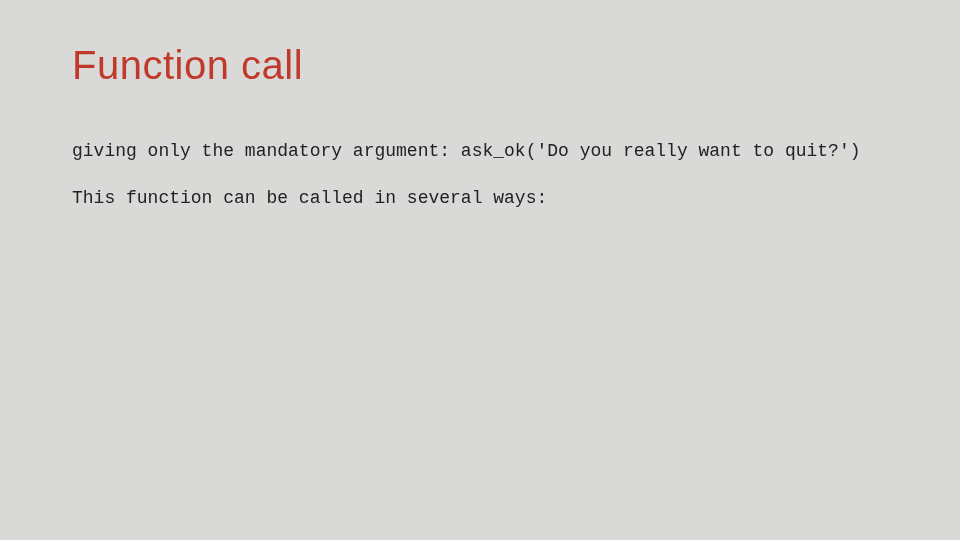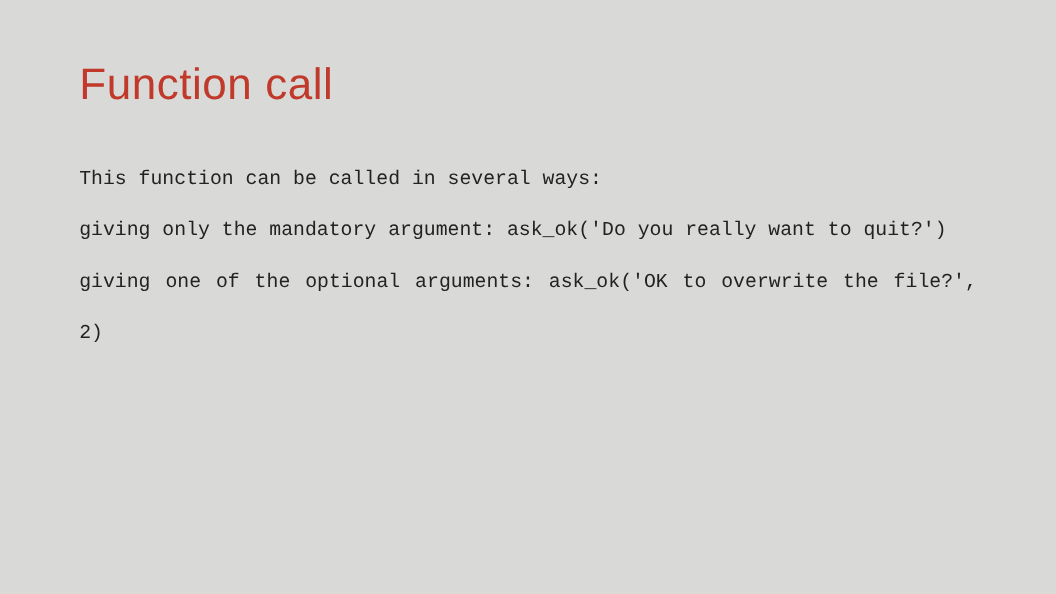--- a/index.html
+++ b/index.html
@@ -7,21 +7,21 @@
     padding: 0;
     width: 960px;
     height: 540px;
     background: #d9dad7;
     overflow: hidden;
   }
   .slide {
     box-sizing: border-box;
     width: 960px;
     height: 540px;
-    padding: 55px 72px 0 72px;
+    padding: 43px 72px 0 72px;
   }
   .title {
     font-family: "Segoe UI Light", "Segoe UI", Arial, sans-serif;
     font-weight: 300;
     font-size: 40px;
     color: #c0392b;
     margin: 0 0 40px 0;
     letter-spacing: 0.5px;
   }
   .body {
@@ -35,17 +35,16 @@
   .body p {
     margin: 0;
   }
 </style>
 </head>
 <body>
 
 <div class="slide">
   <h1 class="title">Function call</h1>
   <div class="body">
+    <p>giving only the mandatory argument: ask_ok('Do you really want to quit?')</p>
     <p>This function can be called in several ways:</p>
-    <p>giving only the mandatory argument: ask_ok('Do you really want to quit?')</p>
-    <p>giving one of the optional arguments: ask_ok('OK to overwrite the file?', 2)</p>
   </div>
 </div>
 
 </body></html>

